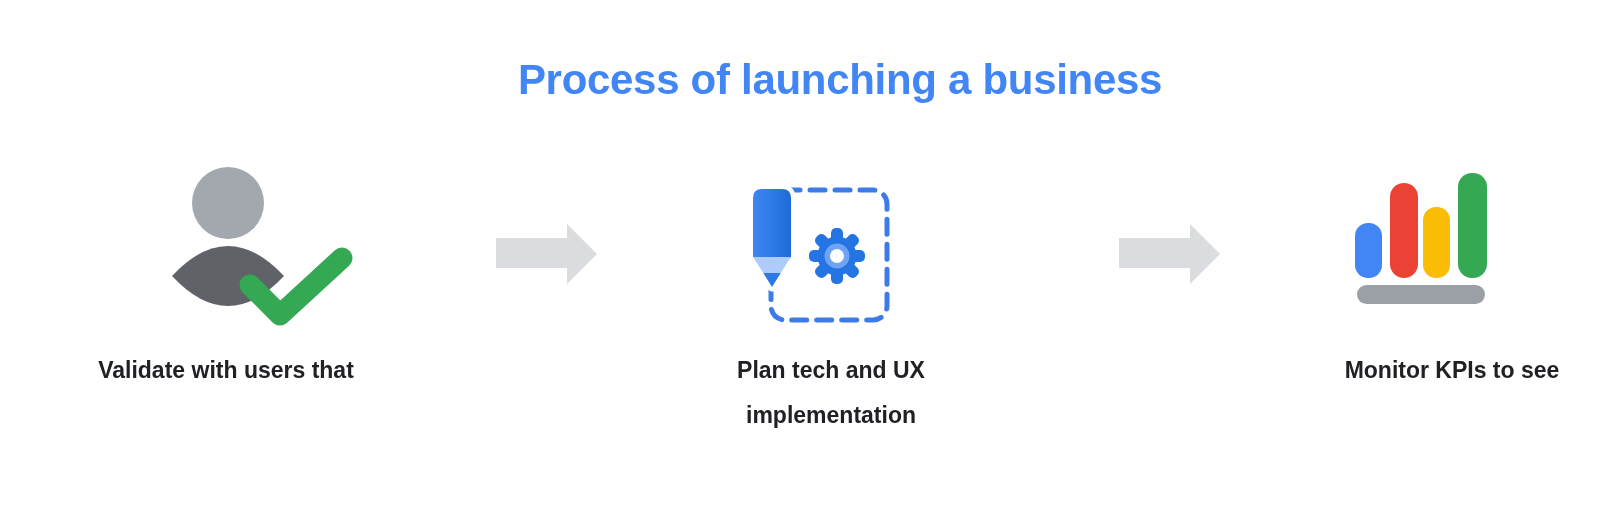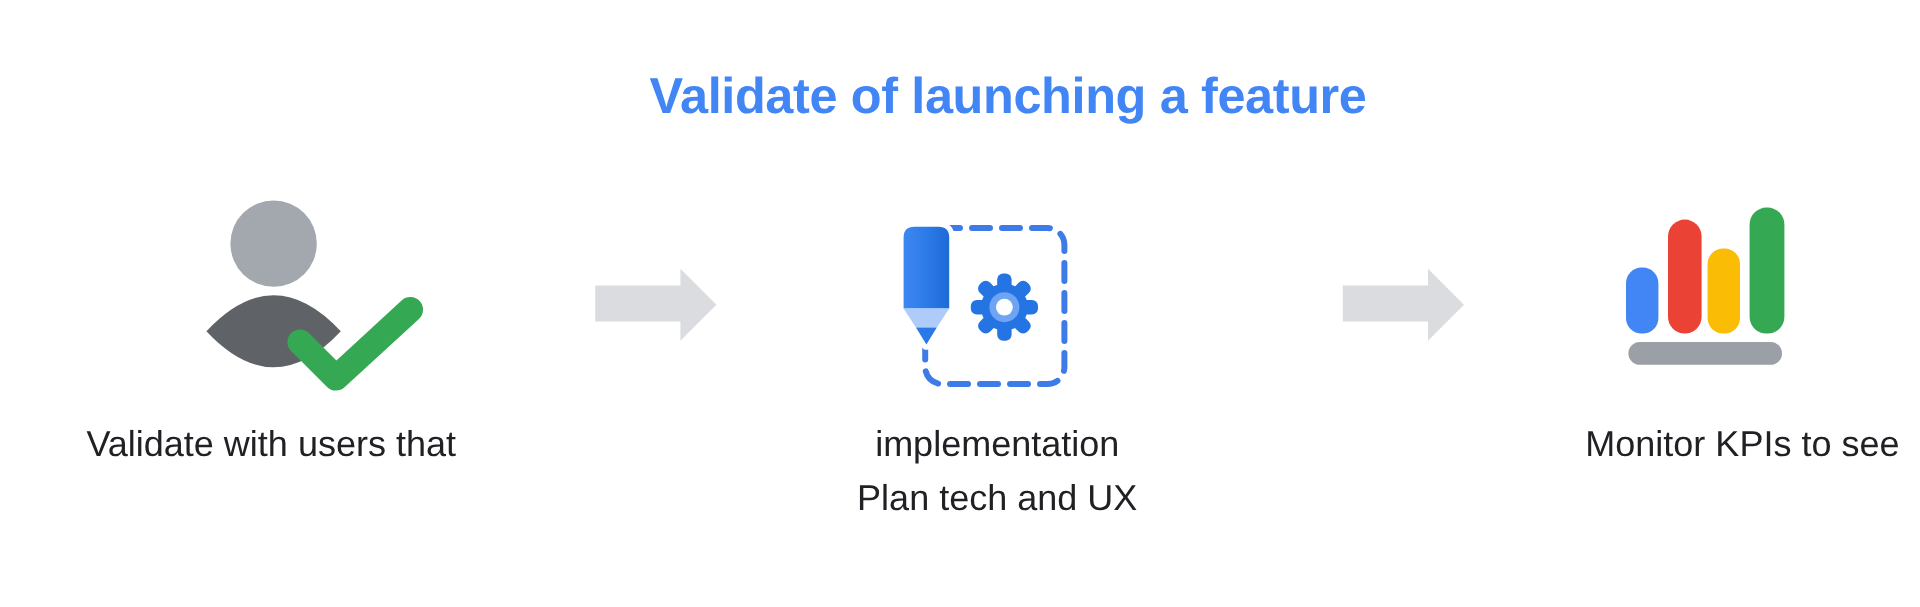--- a/index.html
+++ b/index.html
@@ -25,35 +25,36 @@
   .icon-plan{left:740px;top:168px;}
   .icon-chart{left:1340px;top:160px;}
   .arrow{position:absolute;}
   .arrow-1{left:495px;top:222px;}
   .arrow-2{left:1118px;top:222px;}
   .step-label{
     position:absolute;
     top:348px;
     transform:translateX(-50%);
     text-align:center;
-    font-size:30px;
+    font-size:23px;
     line-height:45px;
     color:#202124;
     white-space:nowrap;
+    font-weight:bold;
   }
   .label-1{left:226px;}
   .label-2{left:831px;}
   .label-3{left:1413px;margin-left:39px;}
 </style>
 </head>
 <body>
 
 <div class="canvas">
 
-  <div class="title">Validate of launching a feature</div>
+  <div class="title">Process of launching a business</div>
 
   <svg class="icon icon-person" width="200" height="195" viewBox="0 0 200 195">
     <circle cx="68" cy="58" r="36" fill="#A3A8AE"></circle>
     <path d="M12 131 Q68 71 124 131 Q68 191 12 131 Z" fill="#5F6368"></path>
     <path d="M90 140 L120 170 L182 113" fill="none" stroke="#34A853" stroke-width="21" stroke-linecap="round" stroke-linejoin="round"></path>
   </svg>
 
   <svg class="arrow arrow-1" width="104" height="64" viewBox="0 0 104 64">
     <polygon points="1,16 72,16 72,2 102,32 72,62 72,46 1,46" fill="#DADCE0"></polygon>
   </svg>
@@ -98,20 +99,20 @@
     <rect x="50" y="23" width="28" height="95" rx="14" fill="#EA4335"></rect>
     <rect x="83" y="47" width="27" height="71" rx="13" fill="#FBBC05"></rect>
     <rect x="118" y="13" width="29" height="105" rx="14" fill="#34A853"></rect>
     <rect x="17" y="125" width="128" height="19" rx="9.5" fill="#9AA0A6"></rect>
   </svg>
 
   <div class="step-label label-1">
     <div>Validate with users that</div>
   </div>
   <div class="step-label label-2">
+    <div>Plan tech and UX</div>
     <div>implementation</div>
-    <div>Plan tech and UX</div>
   </div>
   <div class="step-label label-3">
     <div>Monitor KPIs to see</div>
   </div>
 
 </div>
 
 </body></html>

